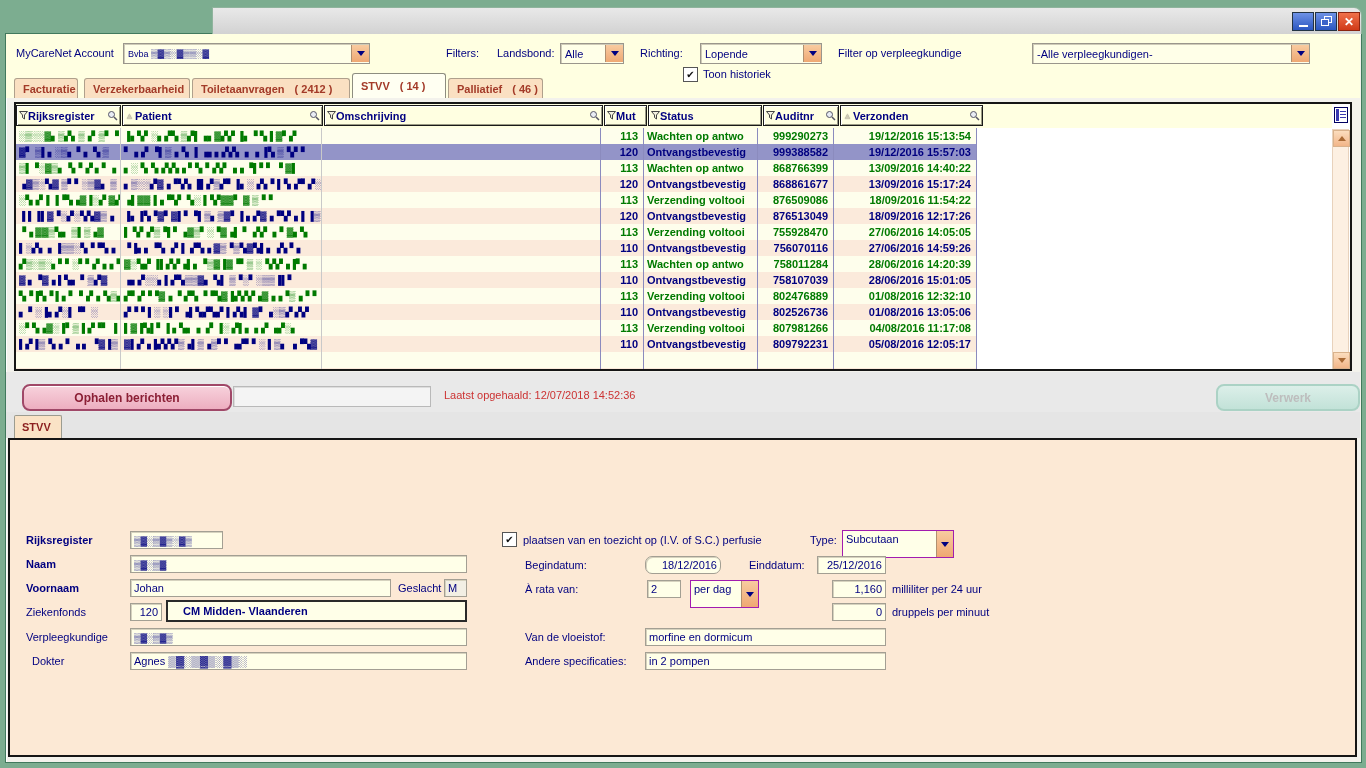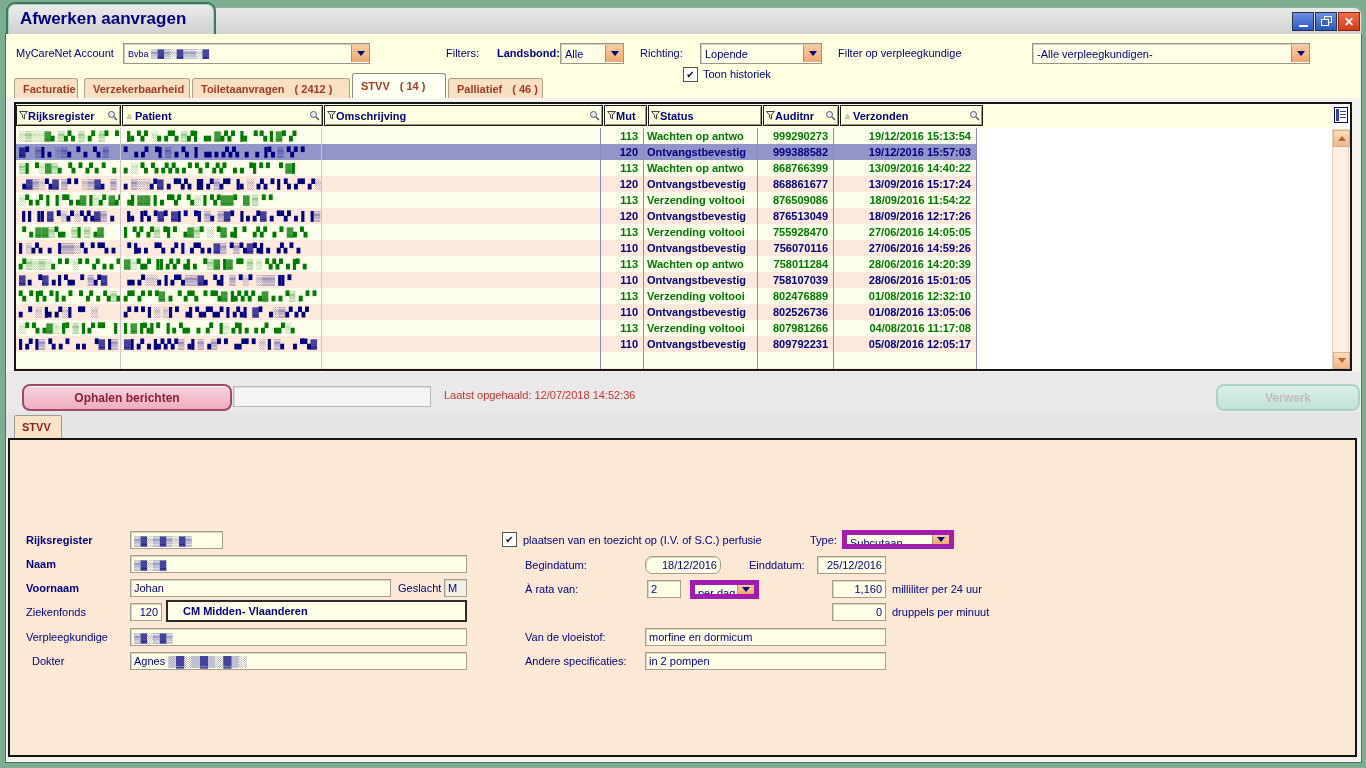--- a/index.html
+++ b/index.html
@@ -89,36 +89,33 @@
     box-sizing:border-box;color:#8B1F1F;font-weight:bold;}
   #dpanel{left:8px;top:438px;width:1349px;height:319px;background:#FCE9D5;
     border:2px solid #151515;box-sizing:border-box;}
   .flabel{position:absolute;color:#000080;white-space:nowrap;}
   .flabel.b{font-weight:bold;}
   .fld{position:absolute;background:#FFFFE8;border:1px solid #A39F93;box-sizing:border-box;
     height:18px;line-height:16px;color:#000080;padding:0 3px;overflow:hidden;white-space:nowrap;
     box-shadow:inset 1px 1px 0 #D6D2BE;}
   .fld.right{text-align:right;}
   .fld.gray{background:#F2EFE4;}
-  .fcombo{position:absolute;height:19px;display:flex;background:#FFFFE8;border:5px solid #a21caf;
+  .fcombo{position:absolute;height:28px;display:flex;background:#FFFFE8;border:1px solid #a21caf;
     box-sizing:border-box;}
   .fcombo .cval{flex:1;padding:0 3px;line-height:17px;color:#000080;overflow:hidden;white-space:nowrap;}
   .fcombo .cbtn{width:16px;background:linear-gradient(#F8CBA0,#EFA873);border-left:1px solid #B09070;
     display:flex;align-items:center;justify-content:center;}
 </style>
 </head>
 <body>
 
 <div class="abs" id="frame-inner"></div>
 
 <div class="abs" id="titlebar">
   <div class="abs" id="title-rest"></div>
-  <div class="abs" id="title-tab">
-    <div class="abs" id="title-text">Afwerken aanvragen</div>
-  </div>
   <div class="abs winbtn blue" id="btn-min">
     <div class="bar"></div>
   </div>
   <div class="abs winbtn blue" id="btn-restore">
     <svg width="11" height="11">
       <rect x="3.5" y="0.5" width="7" height="6" fill="none" stroke="#fff"></rect>
       <rect x="0.5" y="3.5" width="7" height="6" fill="#3B63C9" stroke="#fff"></rect>
     </svg>
   </div>
   <div class="abs winbtn red" id="btn-close">
@@ -128,21 +125,21 @@
 
 <div class="abs" id="topbar">
   <span class="abs tlabel" style="left:10px;top:13px;">MyCareNet Account</span>
   <div class="abs combo" style="left:117px;top:9px;width:245px;">
     <span class="cval scr">Bvba ▒▓▒░▓▒▒░▓</span>
     <span class="cbtn">
         <span class="tri"></span>
       </span>
   </div>
   <span class="abs tlabel" style="left:440px;top:13px;">Filters:</span>
-  <span class="abs tlabel" style="left:491px;top:13px;font-weight:bold;">Landsbond:</span>
+  <span class="abs tlabel" style="left:491px;top:13px;">Landsbond:</span>
   <div class="abs combo" style="left:554px;top:9px;width:62px;">
     <span class="cval">Alle</span>
     <span class="cbtn">
         <span class="tri"></span>
       </span>
   </div>
   <span class="abs tlabel" style="left:634px;top:13px;">Richting:</span>
   <div class="abs combo" style="left:694px;top:9px;width:120px;">
     <span class="cval">Lopende</span>
     <span class="cbtn">

